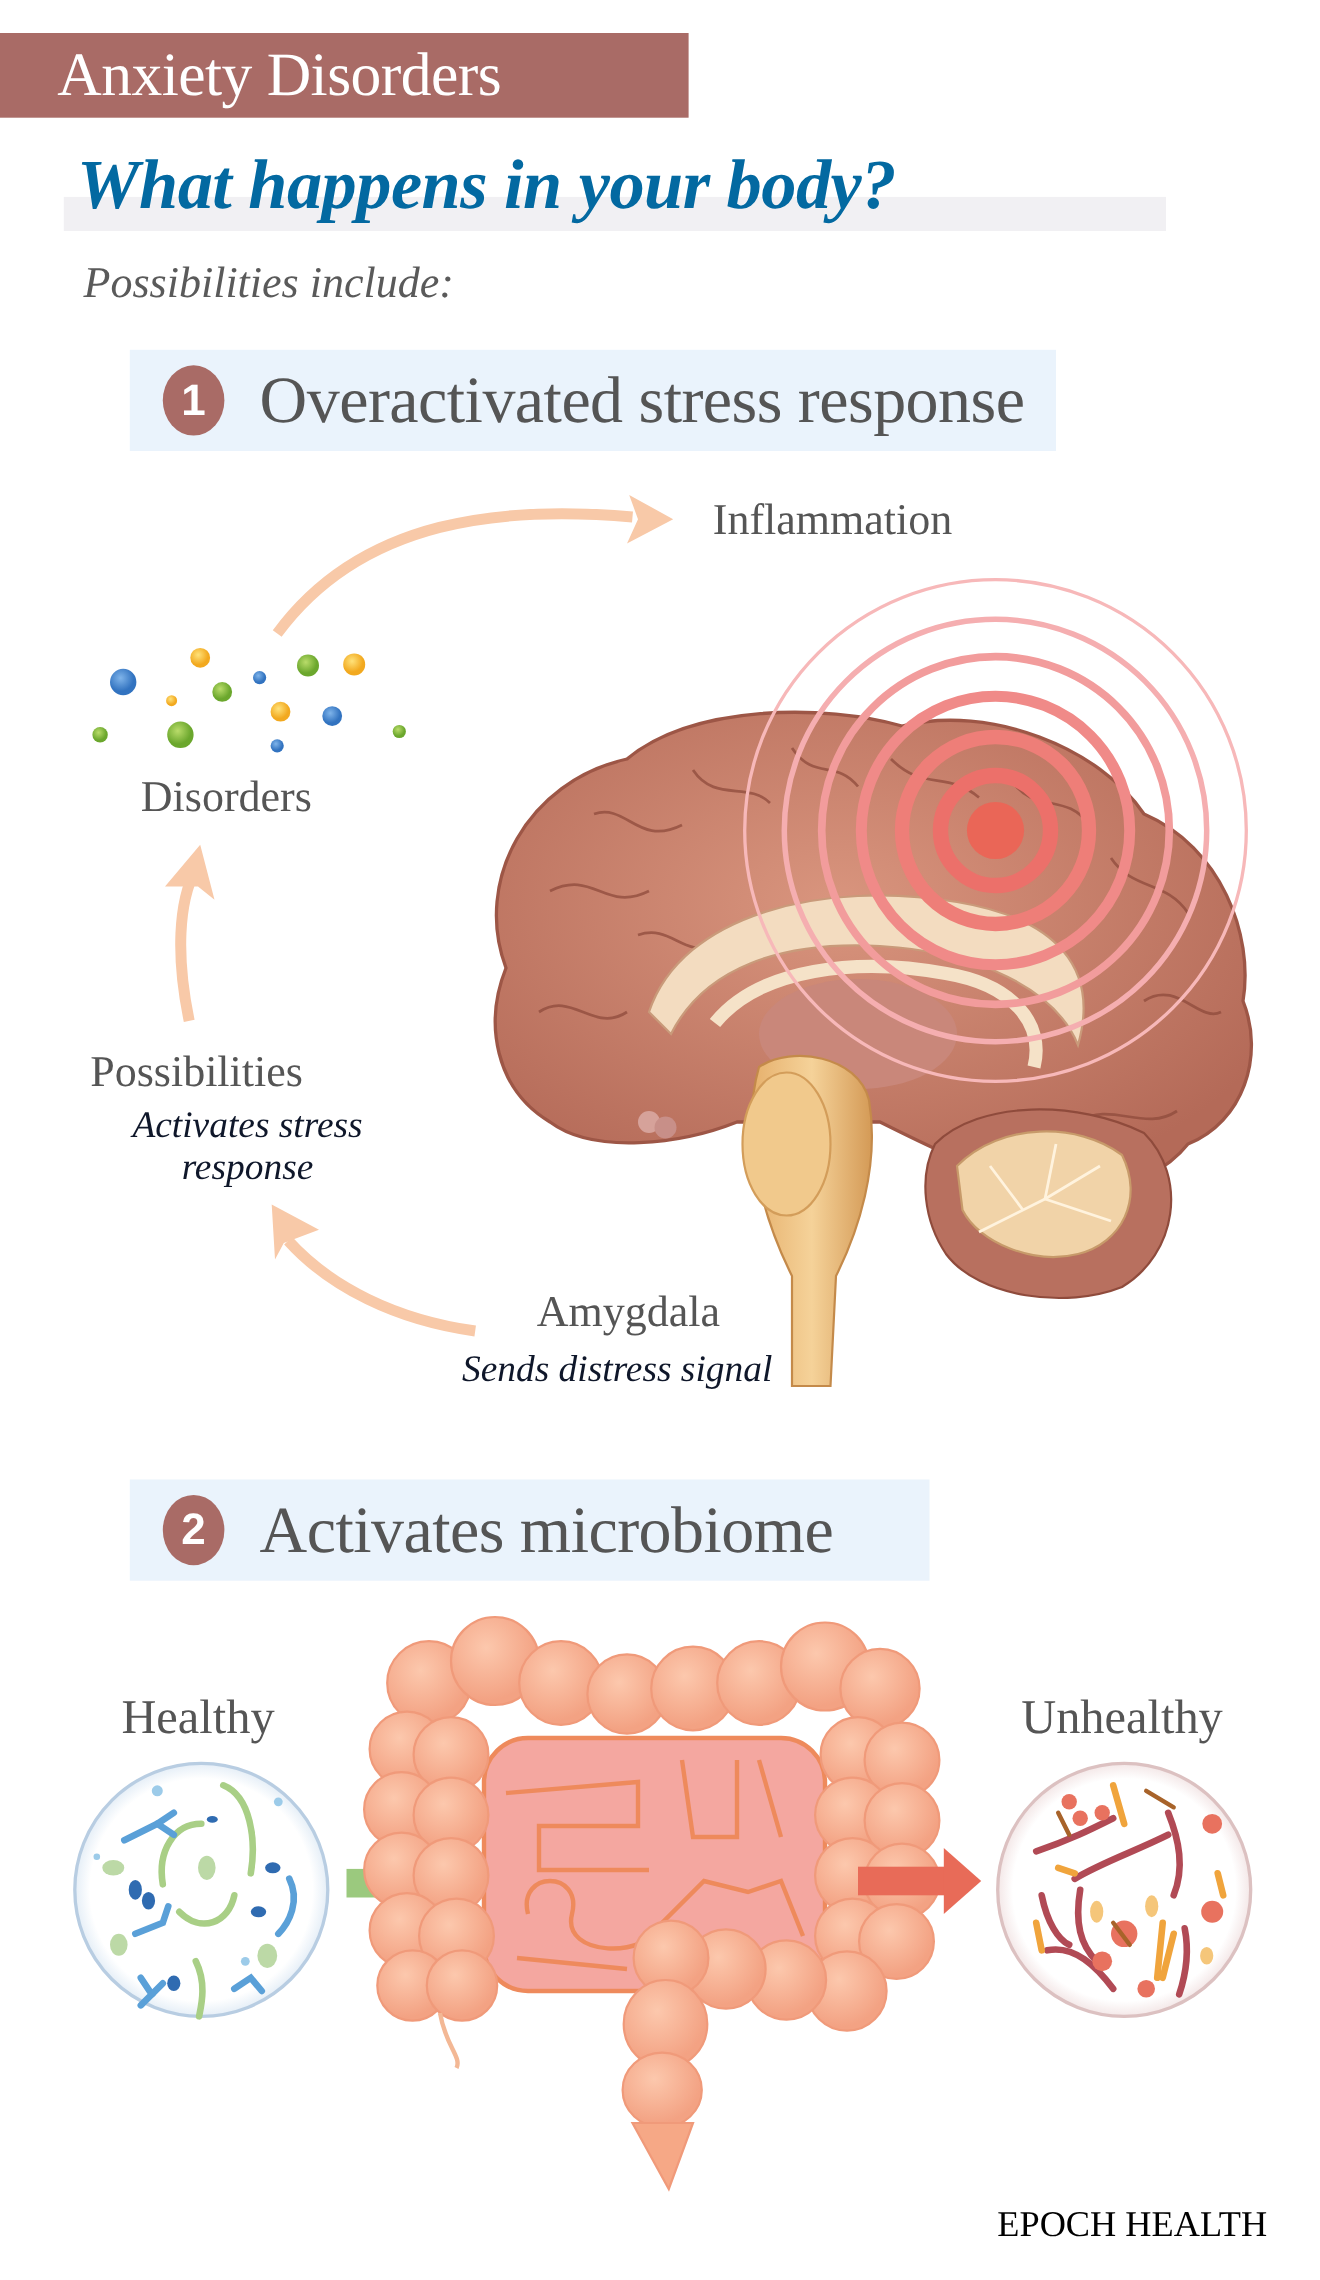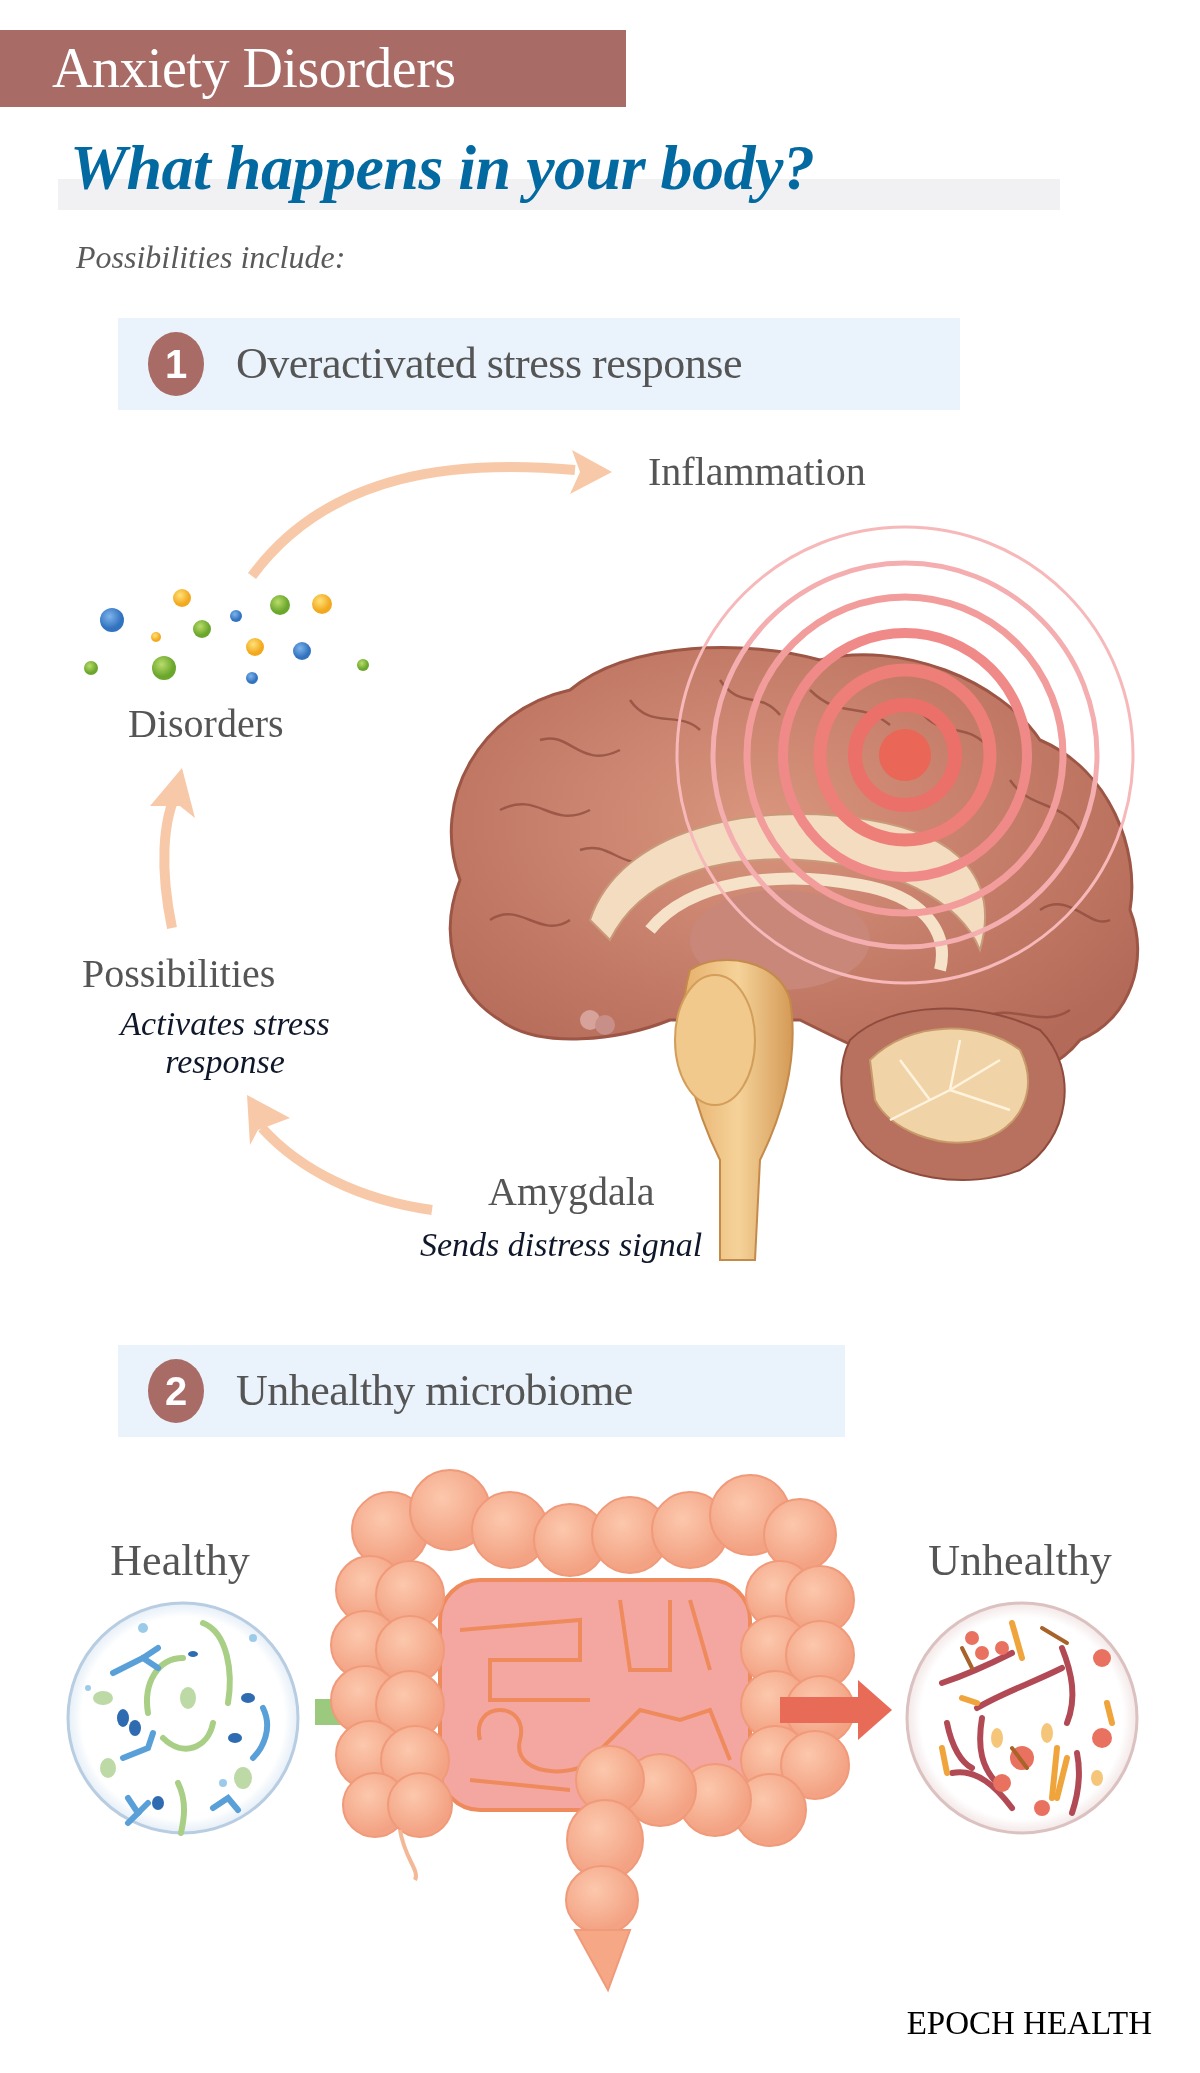--- a/index.html
+++ b/index.html
@@ -2,26 +2,26 @@
 <html><head>
 <meta charset="utf-8">
 <style>
   html, body { margin: 0; padding: 0; background: #ffffff; }
   body { width: 1200px; height: 2073px; position: relative; overflow: hidden; font-family: "DejaVu Serif", serif; color: #555555; }
   .abs { position: absolute; }
   .title-bar { left: 0; top: 30px; width: 626px; height: 77px; background: #a96b66; }
   .title-text { left: 52px; top: 30px; height: 56px; line-height: 77px; font-family: "Liberation Serif", serif; font-size: 56px; color: #ffffff; letter-spacing: -0.5px; }
   .sub-hl { left: 58px; top: 179px; width: 1002px; height: 31px; background: #f1f0f3; }
   .subtitle { left: 70px; top: 128px; font-family: "Liberation Serif", serif; font-style: italic; font-weight: bold; font-size: 64px; color: #0369a1; letter-spacing: -0.5px; line-height: 80px; }
-  .intro { left: 76px; top: 232px; font-family: "Liberation Serif", serif; font-style: italic; font-size: 32px; color: #5a5a5a; line-height: 50px; }
+  .intro { left: 76px; top: 232px; font-family: "Liberation Serif", serif; font-style: italic; font-size: 40px; color: #5a5a5a; line-height: 50px; }
   .section-box { background: #eaf3fc; }
   .sec1 { left: 118px; top: 318px; width: 842px; height: 92px; }
   .sec2 { left: 118px; top: 1345px; width: 727px; height: 92px; }
   .num-badge { width: 56px; height: 64px; border-radius: 50%; background: #a96b66; color: #fff; font-family: "Liberation Sans", sans-serif; font-weight: bold; font-size: 40px; text-align: center; line-height: 64px; }
-  .sec-label { font-family: "Liberation Serif", serif; font-size: 44px; color: #555555; line-height: 92px; letter-spacing: -0.5px; }
+  .sec-label { font-family: "Liberation Serif", serif; font-size: 60px; color: #555555; line-height: 92px; letter-spacing: -0.5px; }
   .label { font-family: "Liberation Serif", serif; font-size: 40px; color: #555555; text-align: center; white-space: nowrap; }
   .label-it { font-family: "Liberation Serif", serif; font-style: italic; font-size: 34px; color: #0f172a; text-align: center; white-space: nowrap; line-height: 38px; }
   .small-label { font-family: "Liberation Serif", serif; font-size: 44px; color: #555555; text-align: center; }
   .brand { right: 48px; top: 2005px; font-family: "Liberation Serif", serif; font-size: 33px; color: #000000; letter-spacing: 0px; }
   svg { position: absolute; overflow: visible; }
 </style>
 </head>
 <body>
 
 <div class="abs title-bar"></div>
@@ -148,21 +148,21 @@
   <circle cx="240" cy="240" r="192" fill="none" stroke="#f5aeb0" stroke-width="5"></circle>
   <circle cx="240" cy="240" r="158" fill="none" stroke="#f29c9c" stroke-width="7"></circle>
   <circle cx="240" cy="240" r="122" fill="none" stroke="#f08a88" stroke-width="10"></circle>
   <circle cx="240" cy="240" r="85" fill="none" stroke="#ee7e78" stroke-width="13"></circle>
   <circle cx="240" cy="240" r="50" fill="none" stroke="#ec706a" stroke-width="14"></circle>
   <circle cx="240" cy="240" r="26" fill="#ea6657"></circle>
 </svg>
 
 <div class="abs section-box sec2">
   <div class="abs num-badge" style="left:30px; top:14px;">2</div>
-  <div class="abs sec-label" style="left:118px; top:0;">Unhealthy microbiome</div>
+  <div class="abs sec-label" style="left:118px; top:0;">Activates microbiome</div>
 </div>
 
 <div class="abs small-label" style="left:60px; top:1535px; width:240px;">Healthy</div>
 <svg width="240" height="240" style="left:63px; top:1598px;">
   <defs>
       <radialGradient id="hc" cx="50%" cy="50%" r="55%">
         <stop offset="0.8" stop-color="#ffffff"></stop>
         <stop offset="1" stop-color="#cfe0f0"></stop>
       </radialGradient>
     </defs>

